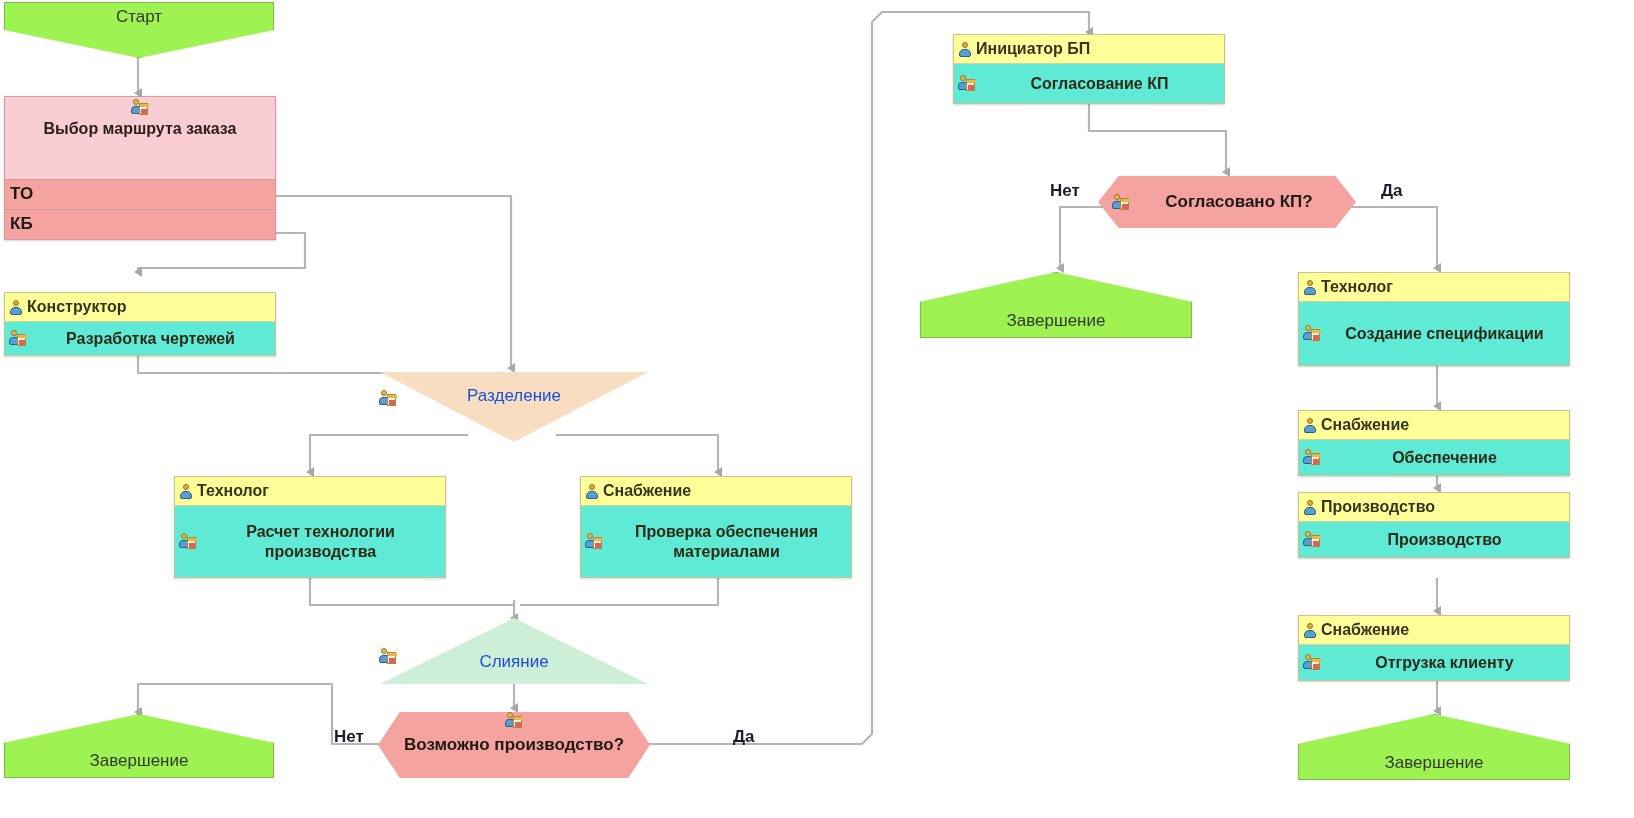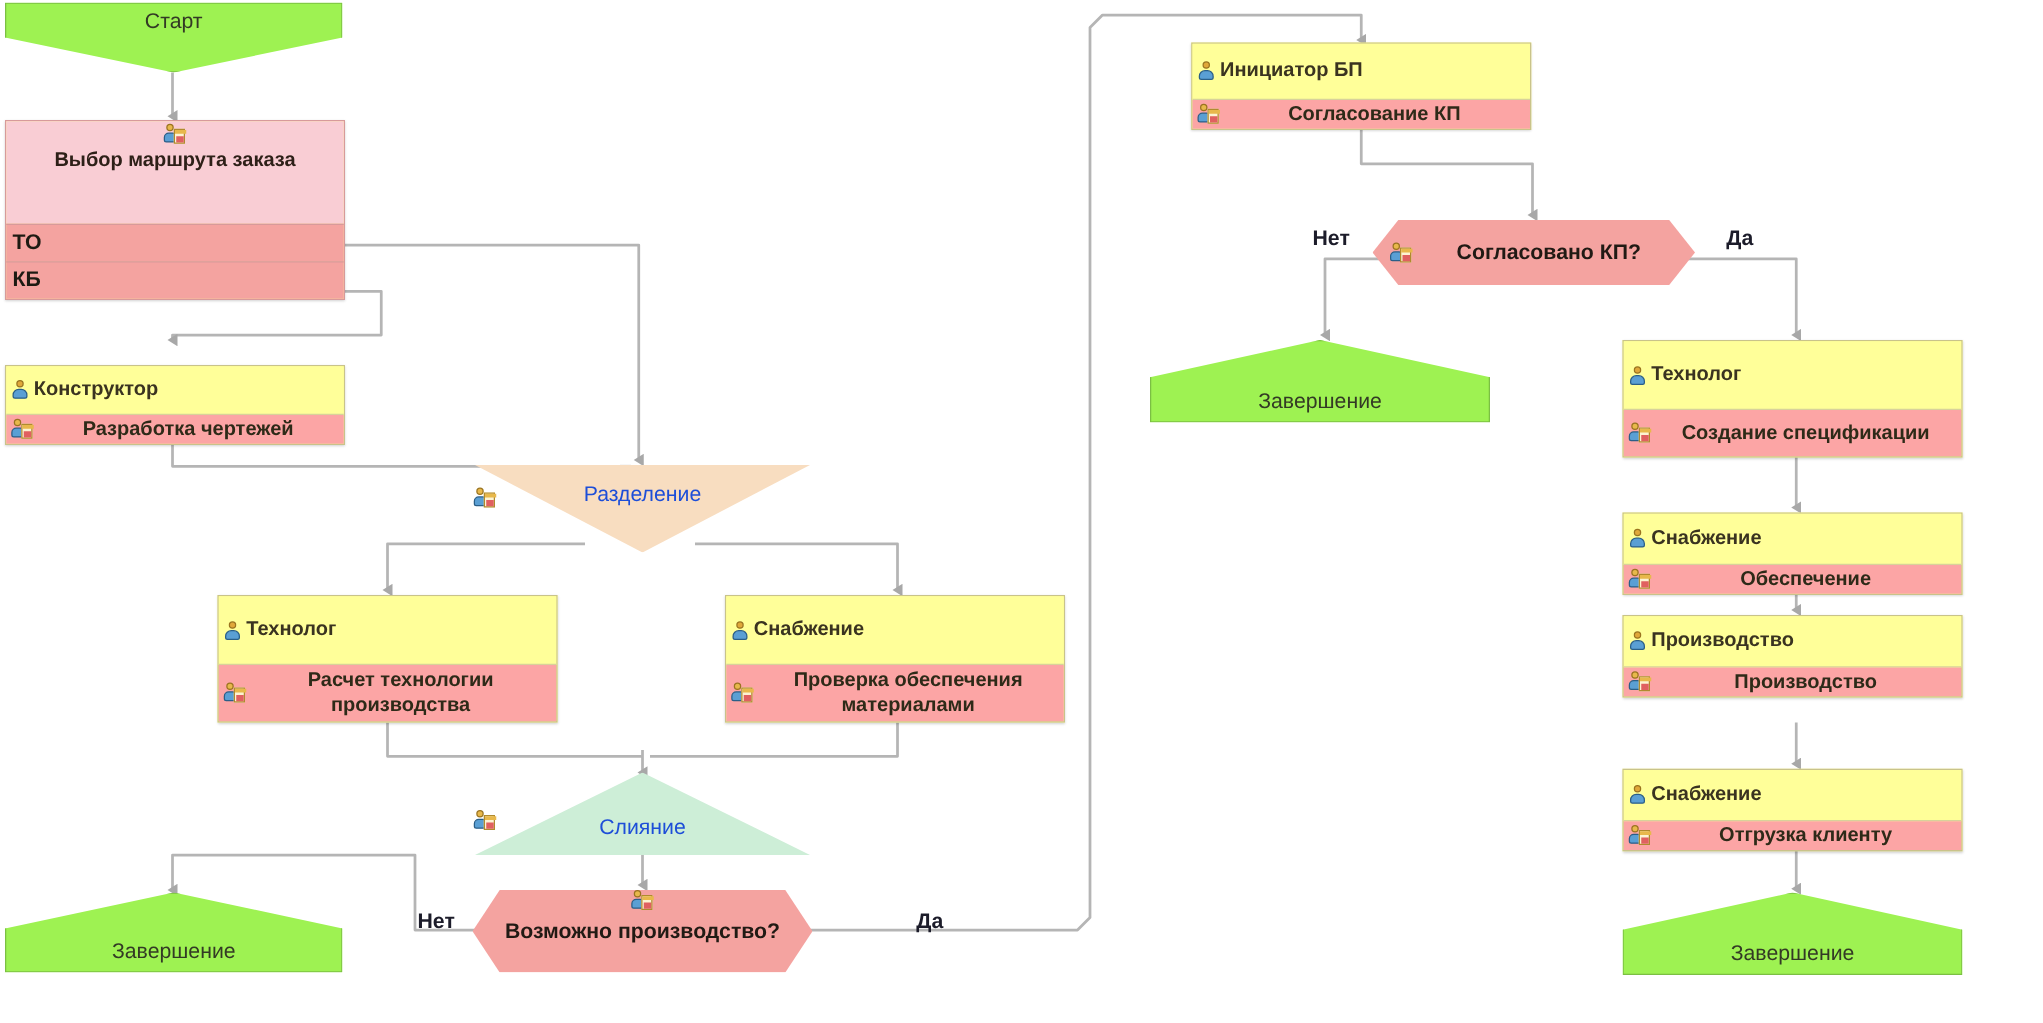--- a/index.html
+++ b/index.html
@@ -36,37 +36,37 @@
     border: 1px solid #c9c38a;
     background: #ffff99;
     box-shadow: 0 1px 2px rgba(0,0,0,0.18);
     display: flex;
     flex-direction: column;
   }
   .task .role {
     display: flex;
     align-items: center;
     gap: 4px;
-    padding: 17px 4px;
+    padding: 4px 4px;
     font-size: 16px;
     font-weight: bold;
     color: #3a3320;
     border-bottom: 1px solid #d8d29a;
     background: #ffff99;
     line-height: 1.25;
     white-space: nowrap;
     overflow: hidden;
   }
   .task .body {
     flex: 1 1 auto;
     display: flex;
     align-items: center;
     gap: 3px;
     padding: 2px 4px;
-    background: #fca5a5;
+    background: #5eead4;
   }
   .task .body-text {
     flex: 1 1 auto;
     text-align: center;
     font-size: 16px;
     font-weight: bold;
     color: #2e2a18;
     line-height: 1.2;
   }
 

